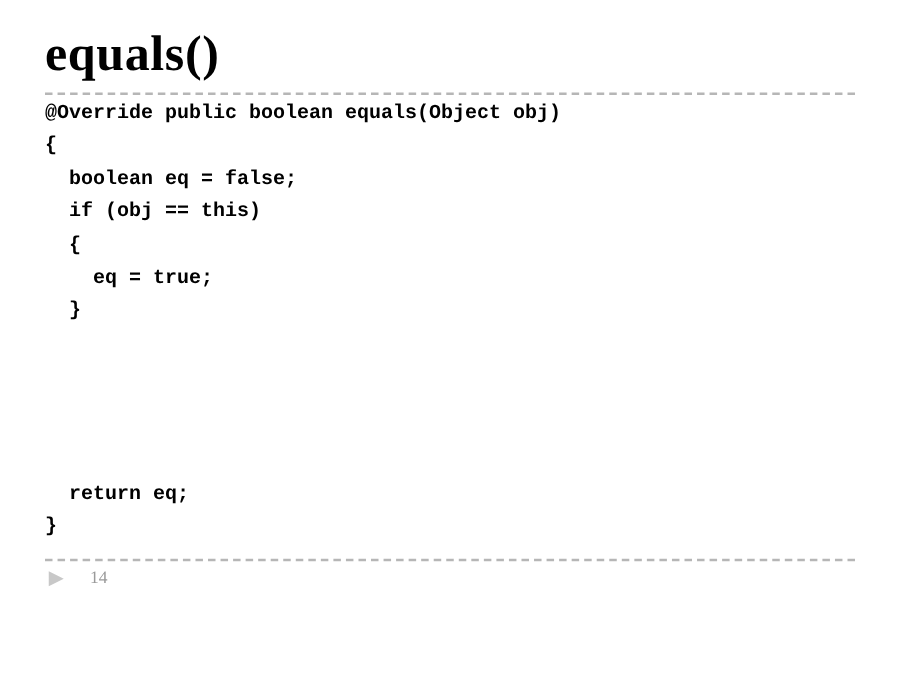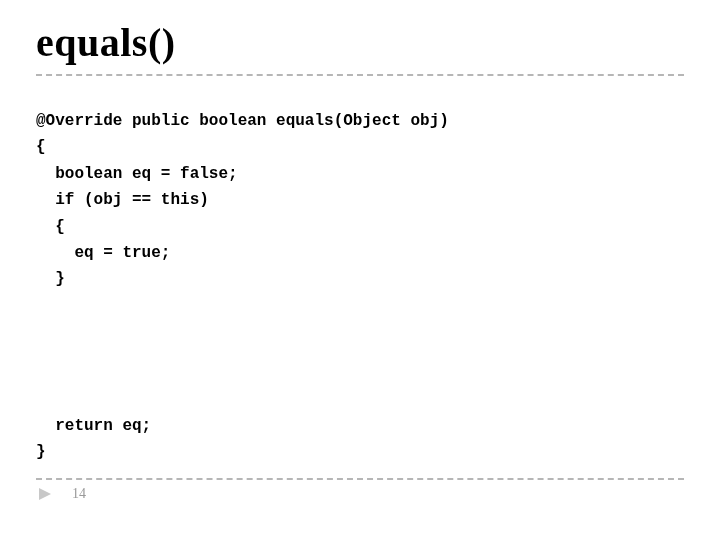--- a/index.html
+++ b/index.html
@@ -32,21 +32,21 @@
     border-top: 2px dashed #b6b6b6;
     margin: 0;
   }
   .code-block {
     font-family: "Courier New", Courier, monospace;
     font-weight: 700;
     font-size: 16px;
     line-height: 1.65;
     white-space: pre;
     color: #000;
-    margin-top: 32px;
+    margin-top: 1px;
   }
   .spacer {
     height: 120px;
   }
   .footer-sep {
     border: none;
     border-top: 2px dashed #b6b6b6;
     margin: 12px 0 6px 0;
   }
   .footer {

